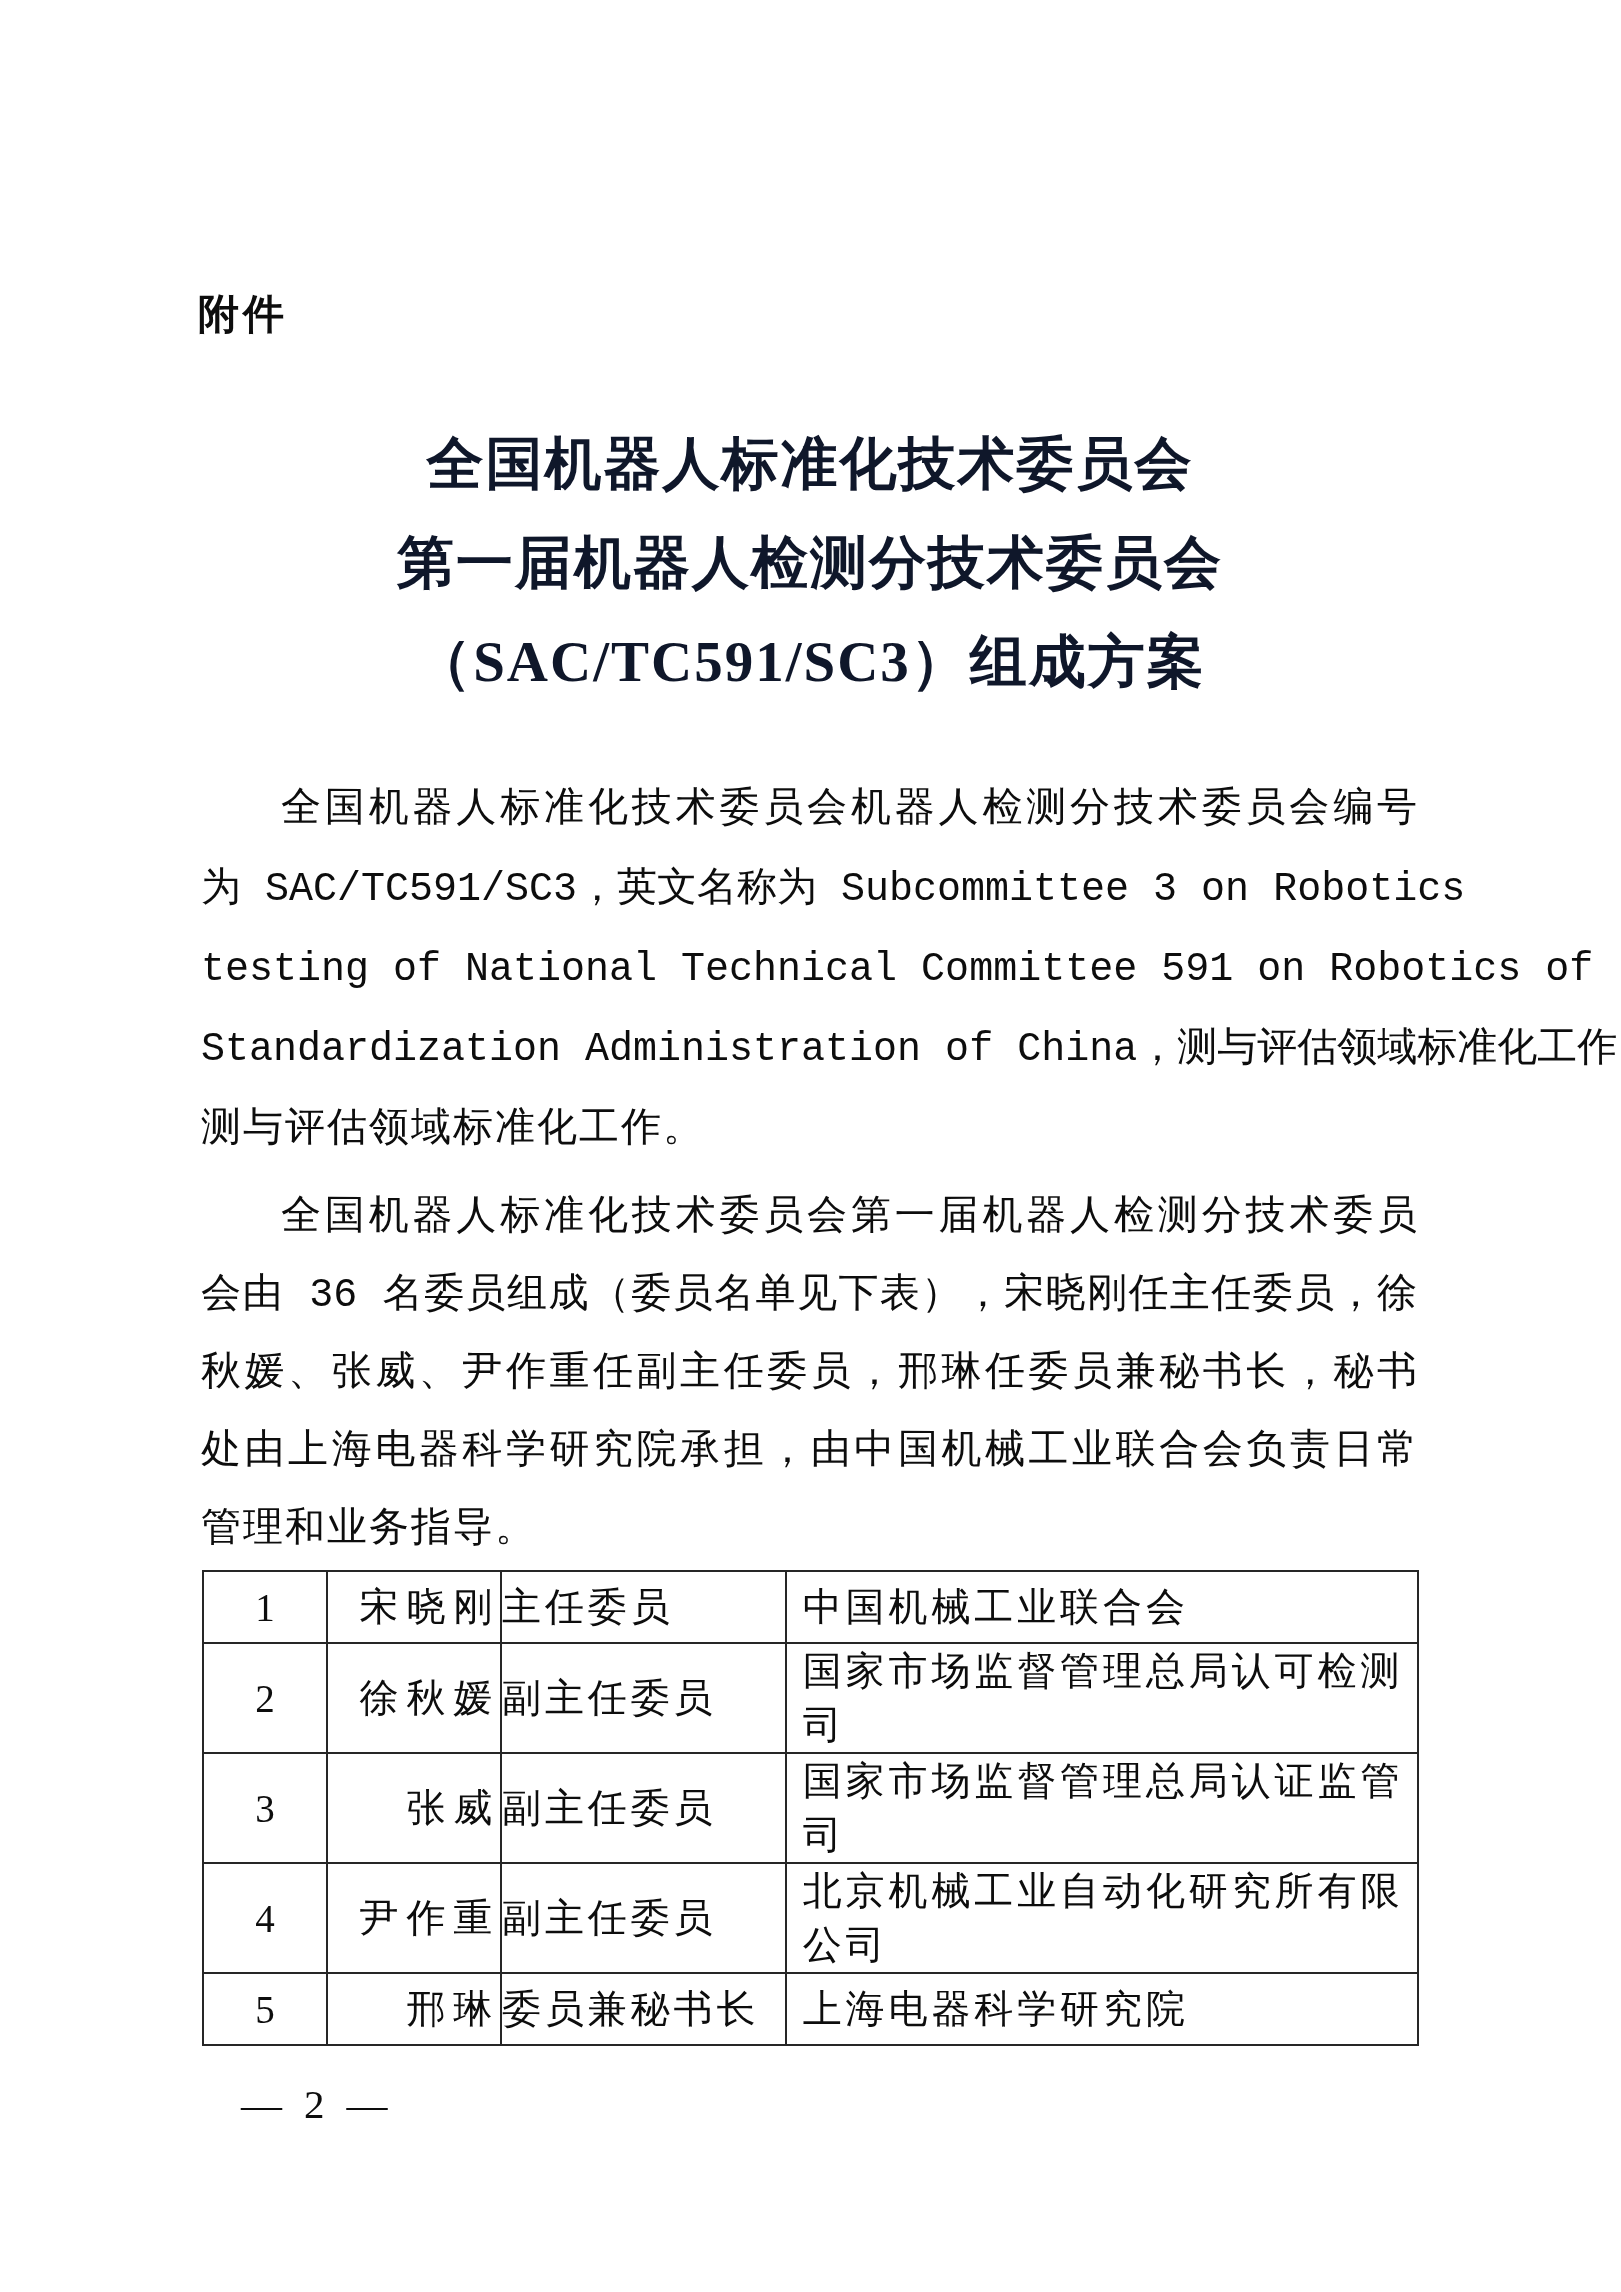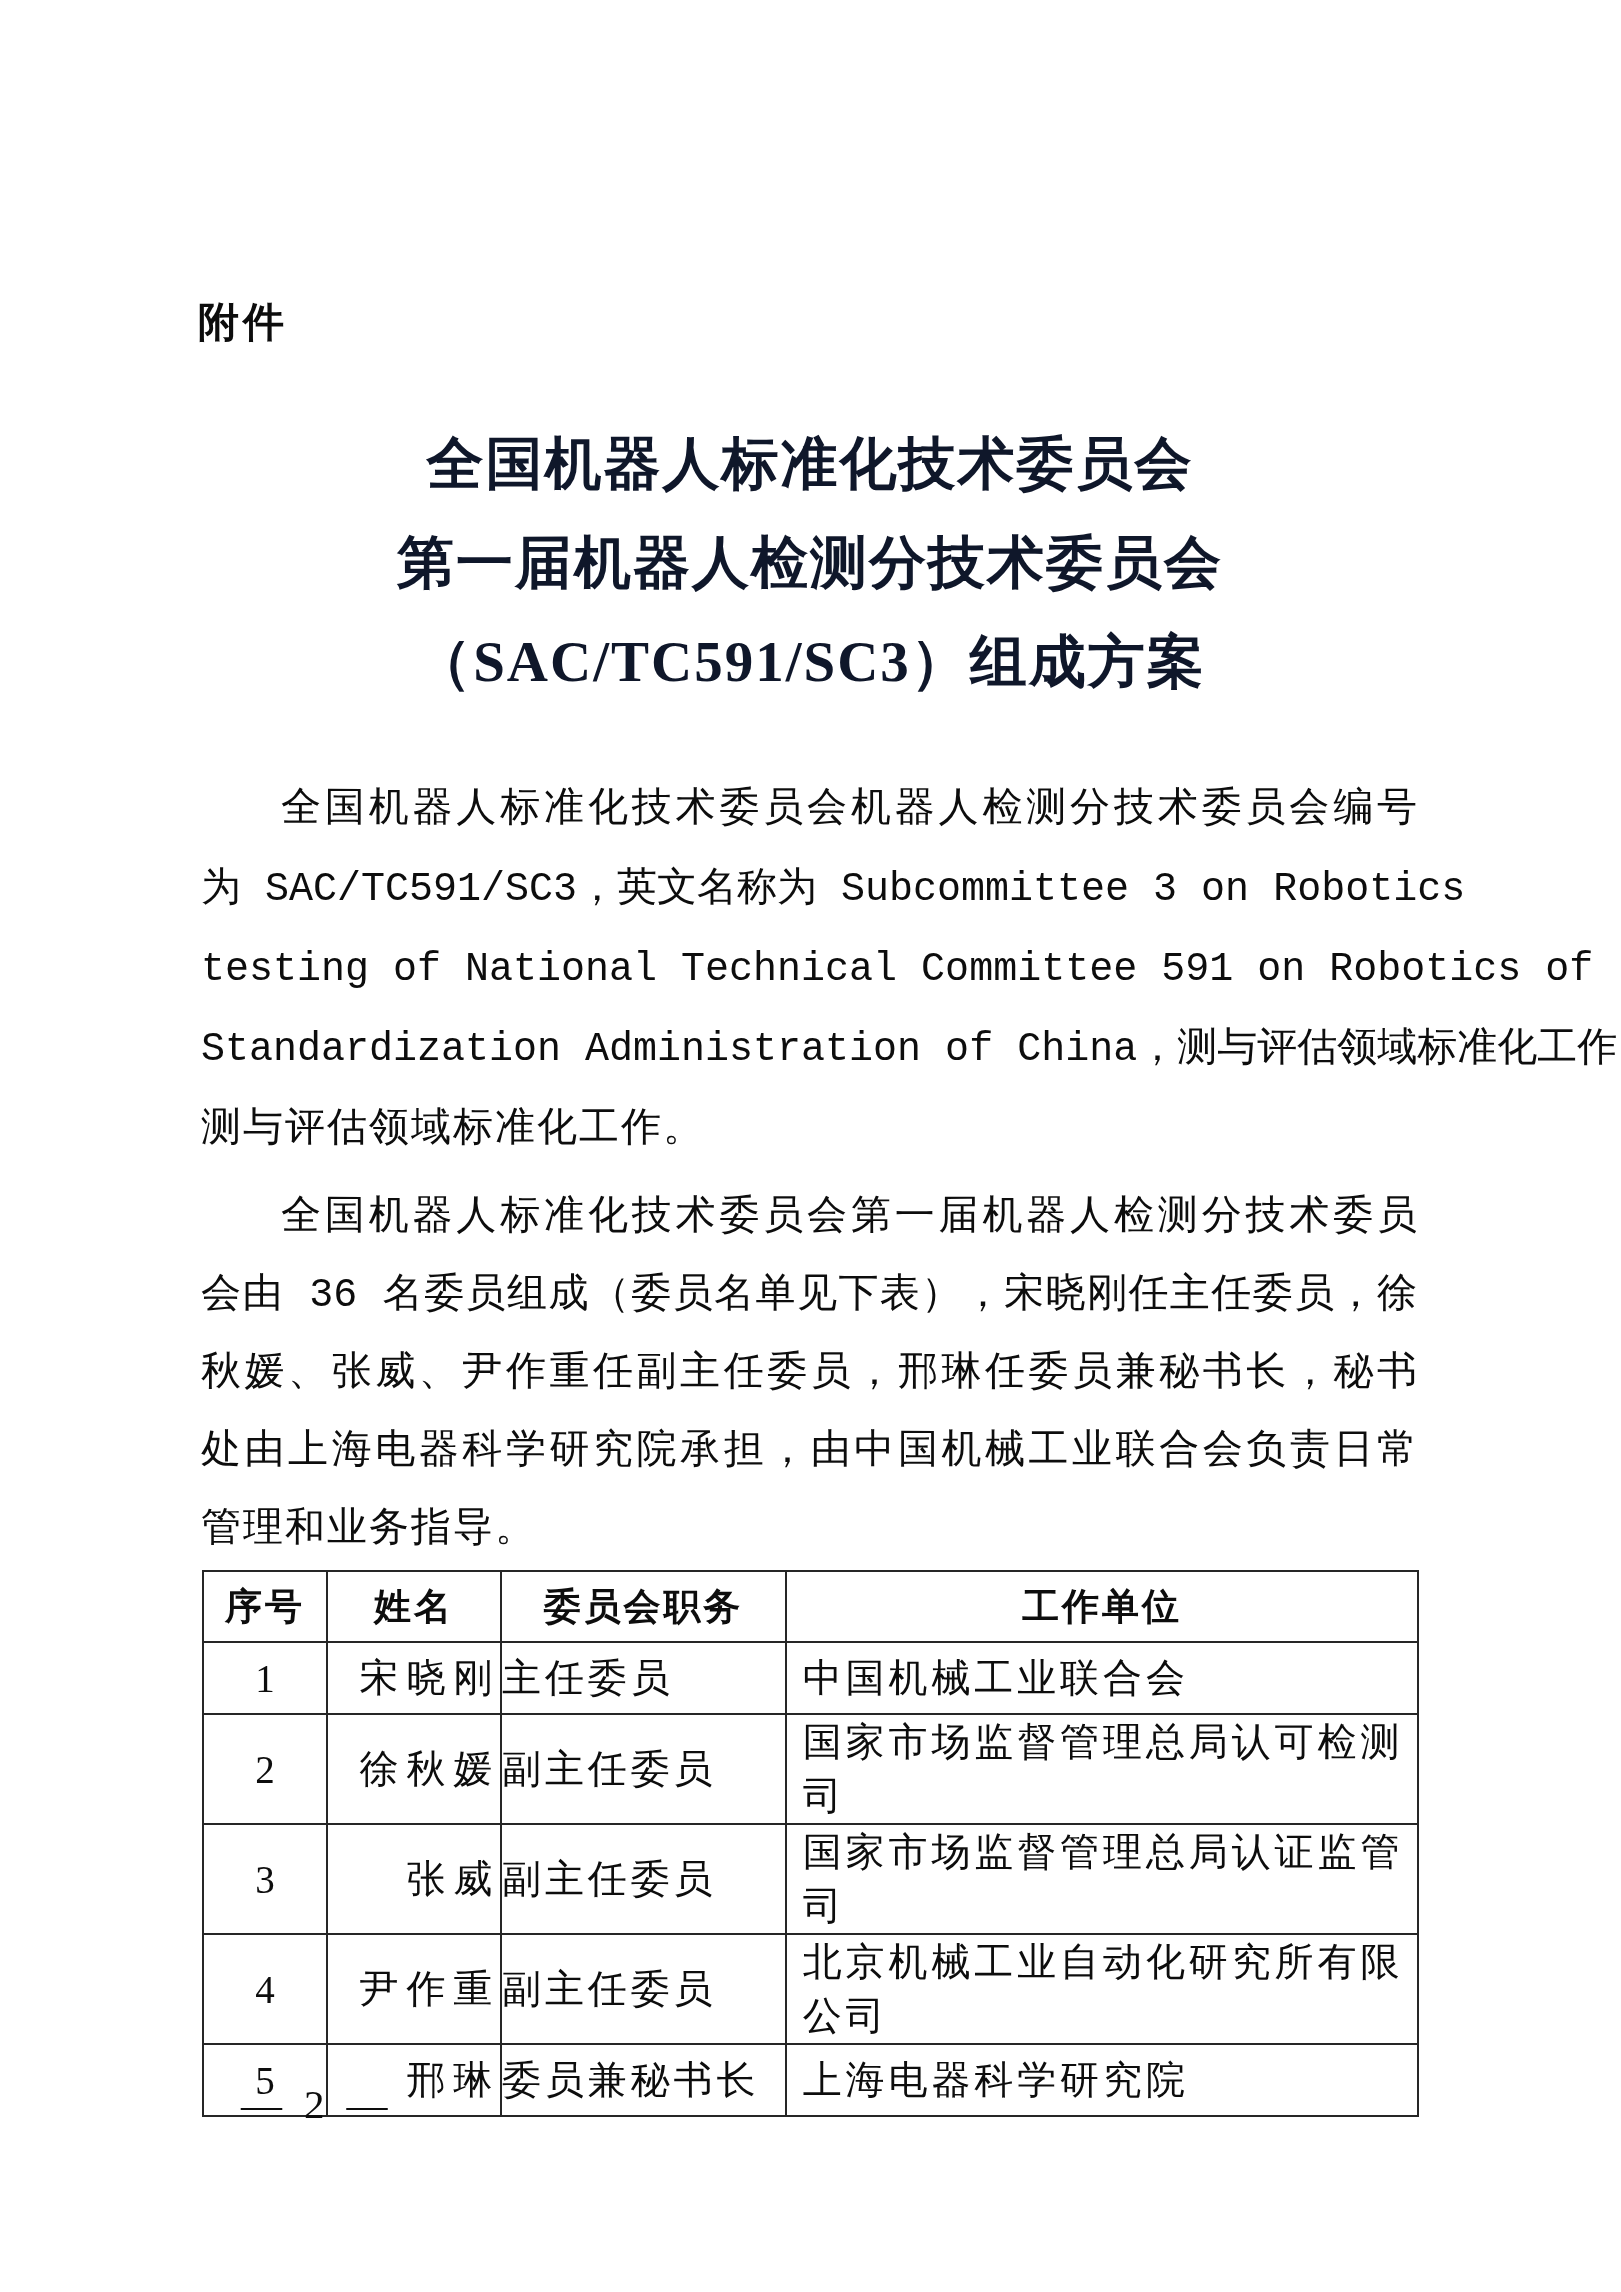--- a/index.html
+++ b/index.html
@@ -13,21 +13,21 @@
     height: 2293px;
     margin: 0 auto;
     background: #ffffff;
     color: #111111;
     font-family: "Liberation Serif", serif;
     overflow: hidden;
   }
   .attachment {
     position: absolute;
     left: 198px;
-    top: 300px;
+    top: 292px;
     font-family: "Liberation Sans", sans-serif;
     font-weight: 600;
     font-size: 41px;
     line-height: 45px;
     letter-spacing: 3.9px;
     color: #0d0d0d;
   }
   .title-block {
     position: absolute;
     left: 202px;
@@ -152,26 +152,20 @@
   </div>
 
   <table class="committee-table">
     <colgroup>
       <col class="c-no">
         <col class="c-name">
         <col class="c-pos">
         <col class="c-org">
     </colgroup>
     <tbody>
-      <tr class="h-hdr">
-        <th>序号</th>
-        <th>姓名</th>
-        <th>委员会职务</th>
-        <th>工作单位</th>
-      </tr>
       <tr class="h-r1">
         <td class="cell-no">1</td>
         <td class="cell-name">宋晓刚</td>
         <td class="cell-pos">主任委员</td>
         <td class="cell-org">中国机械工业联合会</td>
       </tr>
       <tr class="h-r2">
         <td class="cell-no">2</td>
         <td class="cell-name">徐秋媛</td>
         <td class="cell-pos">副主任委员</td>

